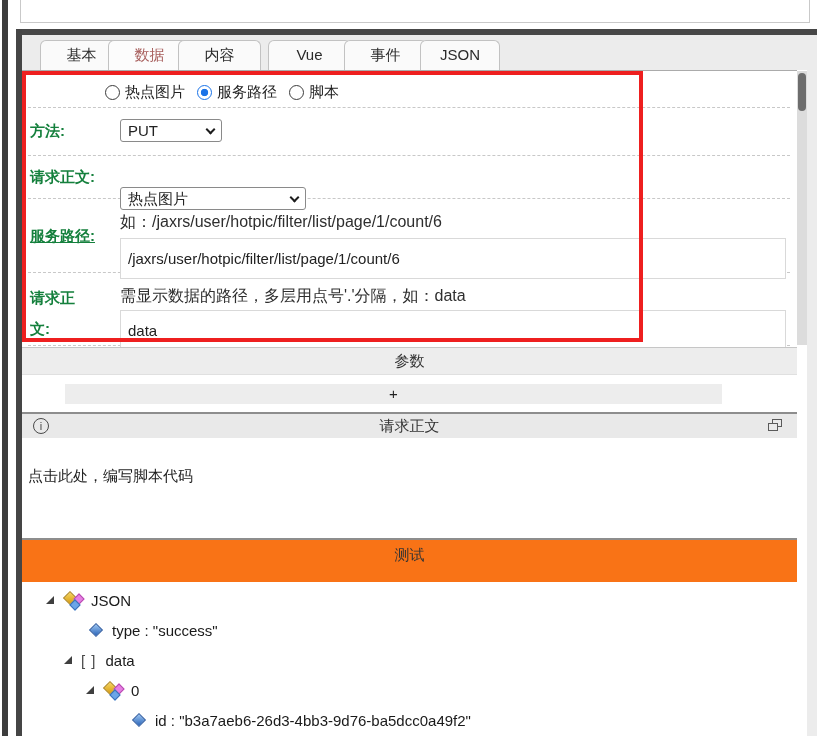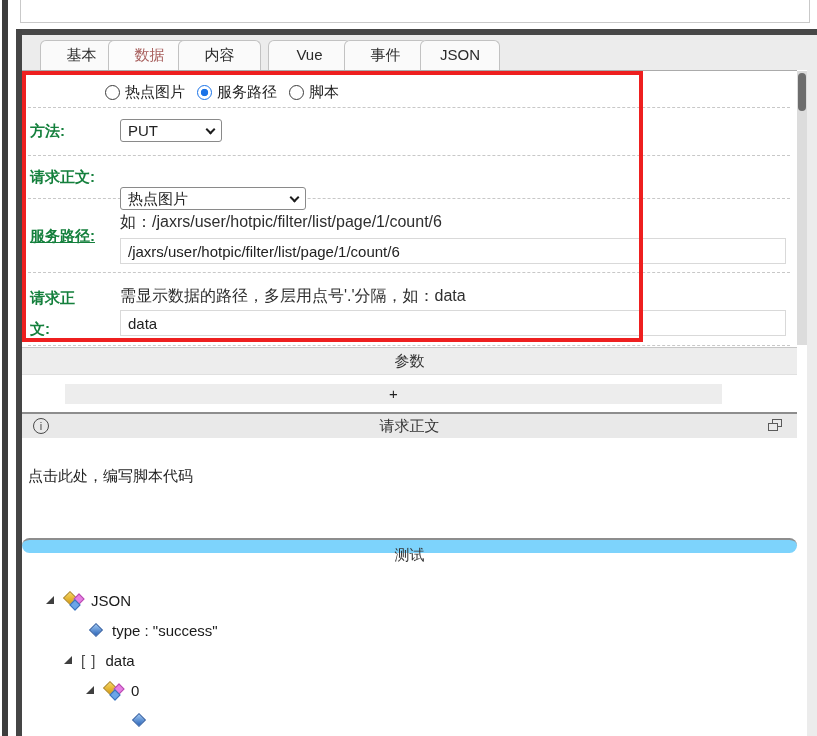--- a/index.html
+++ b/index.html
@@ -35,30 +35,30 @@
   .radio-item { display:flex; align-items:center; gap:5px; cursor:default; }
   .radio { width:15px; height:15px; border:1.6px solid #3c3c3c; border-radius:50%; background:#fff; flex:none; }
   .radio.checked { border-color:#1a73e8; background:radial-gradient(circle,#1a73e8 0 37%,#ffffff 44% 100%); }
 
   .flabel { font-weight:bold; font-size:15px; color:#15803d; }
   .hint { font-size:16px; color:#2e2e2e; }
   .selectbox { border:1px solid #8a8a8a; border-radius:3px; background:#fff; font-size:15px;
     padding:0 22px 0 7px; height:23px; line-height:21px; position:relative; cursor:default; }
   .chev { position:absolute; right:7px; top:6px; width:7px; height:7px;
     border-right:2px solid #1d1d1d; border-bottom:2px solid #1d1d1d; transform:rotate(45deg); }
-  .txt { position:absolute; border:1px solid #d9d9d9; height:26px; width:666px; left:120px;
+  .txt { position:absolute; border:1px solid #d9d9d9; height:41px; width:666px; left:120px;
     font-size:15px; padding:0 7px; color:#222; font-family:"Liberation Sans","DejaVu Sans",sans-serif; }
 
   
   .sec-h { left:22px; width:775px; background:#ededed; text-align:center; font-size:15px; color:#333; }
   .params-h { top:347px; height:28px; line-height:26px; border-top:1px solid #c6c6c6; border-bottom:1px solid #e0e0e0; }
   .add-btn { left:65px; top:384px; width:657px; height:20px; background:#ededed; text-align:center;
     line-height:19px; font-size:15px; color:#222; cursor:default; }
   .body-h { top:412px; height:26px; line-height:24px; background:#e9e9e9; border-top:2px solid #8d8d8d; }
-  .test-h { top:538px; height:15px; line-height:29px; background:#7dd3fc; border-top:2px solid #8d8d8d;border-radius:15px; }
+  .test-h { top:538px; height:44px; line-height:29px; background:#f97316; border-top:2px solid #8d8d8d; }
   .info-ic { position:absolute; left:11px; top:4px; width:16px; height:16px; border:1px solid #4a4a4a;
     border-radius:50%; font-size:11px; line-height:14px; text-align:center; color:#4a4a4a; }
   .rest-ic { position:absolute; right:14px; top:5px; width:15px; height:13px; }
   .rest-ic .rb { position:absolute; left:4px; top:0; width:10px; height:8px; border:1px solid #5a5a5a; }
   .rest-ic .rf { position:absolute; left:0; top:4px; width:10px; height:8px; border:1px solid #5a5a5a; background:#e9e9e9; }
   .script-text { left:28px; top:444px; font-size:15px; color:#1d1d1d; cursor:text;margin-top:23px; }
 
   
   .tree-row { position:absolute; height:20px; display:flex; align-items:center; font-size:15px; color:#1a1a1a; cursor:default; }
   .arrow { width:0; height:0; border-right:8px solid #3f3f3f; border-top:8px solid transparent; margin-right:9px; }
@@ -174,13 +174,14 @@
   <span class="arrow"></span>
   <span class="obj">
       <i class="g"></i>
       <i class="m"></i>
       <i class="b"></i>
     </span>
   <span>0</span>
 </div>
 <div class="tree-row tr5">
   <span class="leaf"></span>
+  <span>id : "b3a7aeb6-26d3-4bb3-9d76-ba5dcc0a49f2"</span>
 </div>
 
 </body></html>

